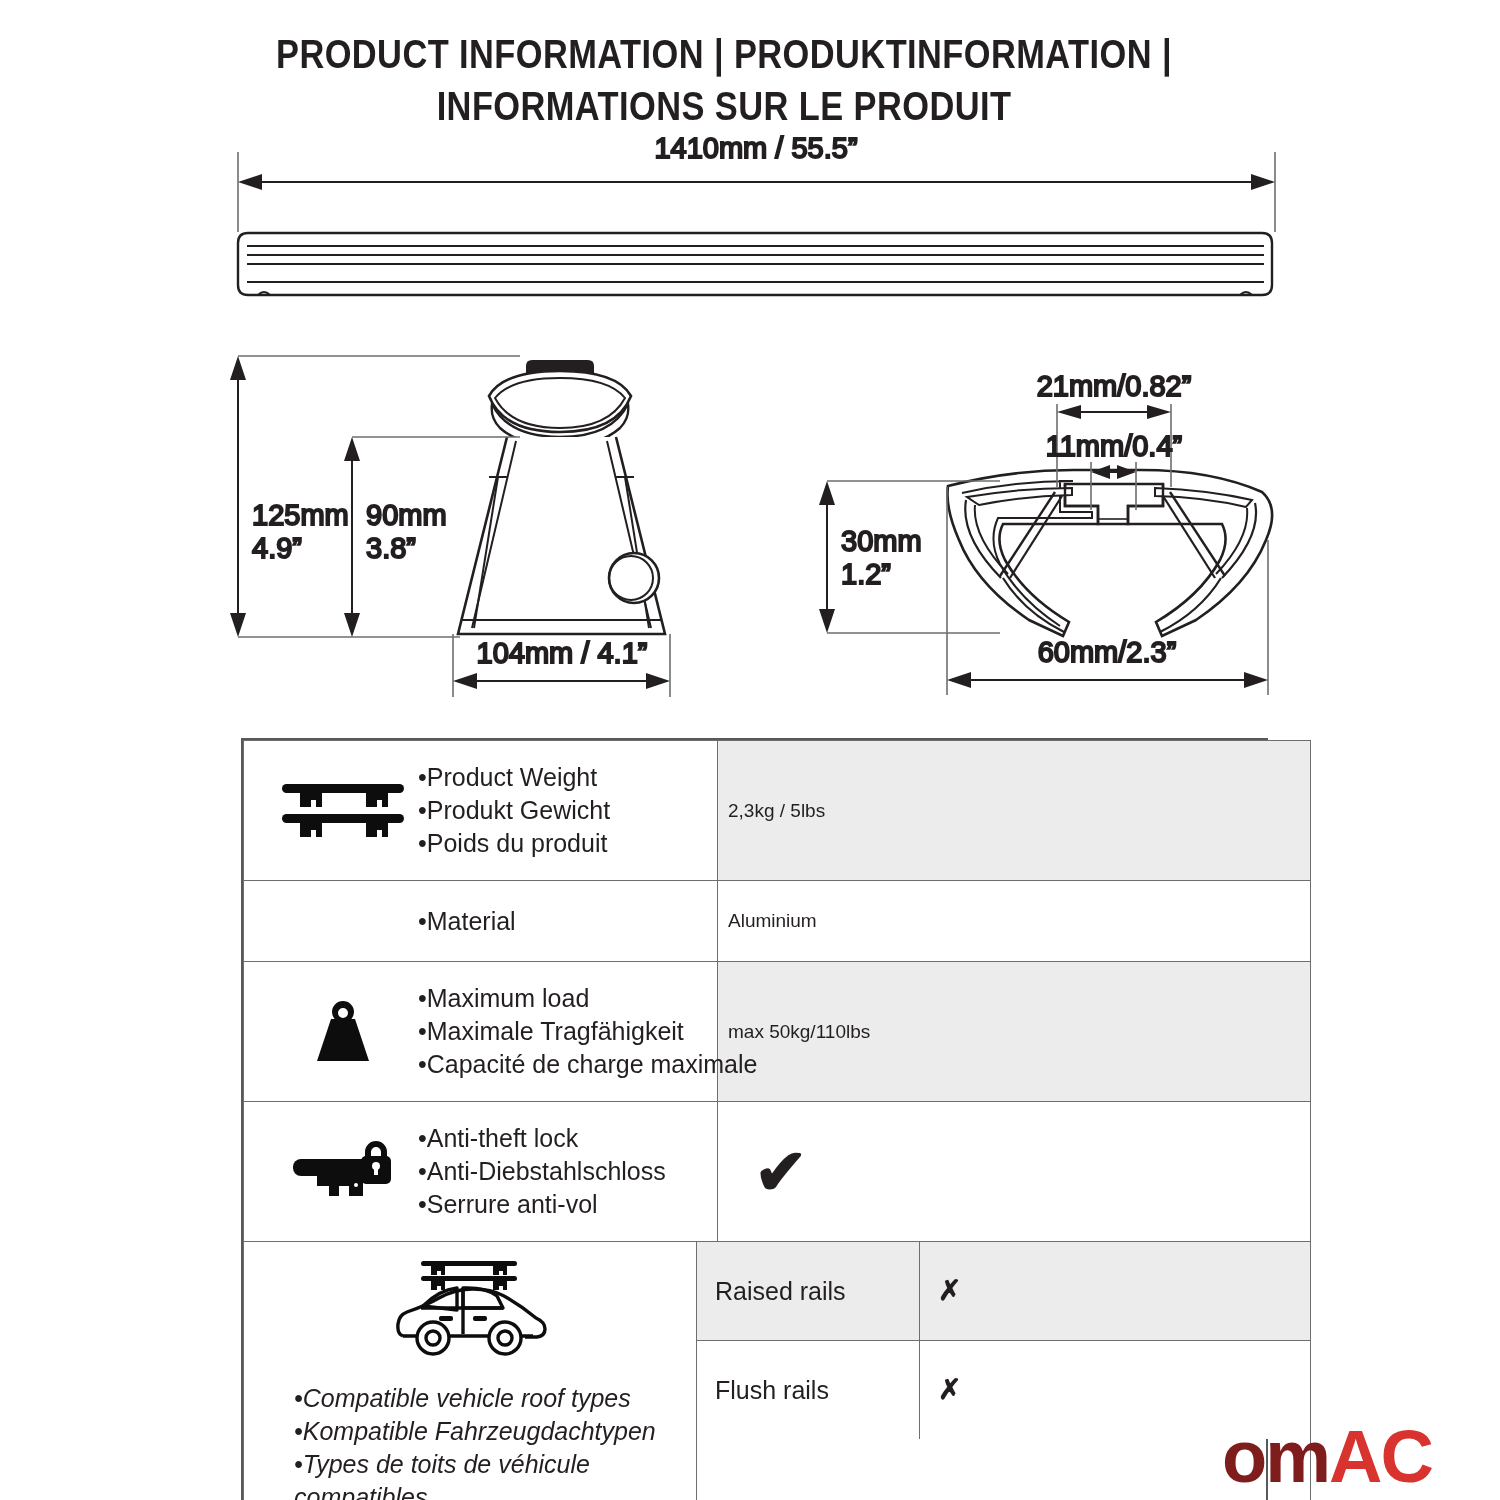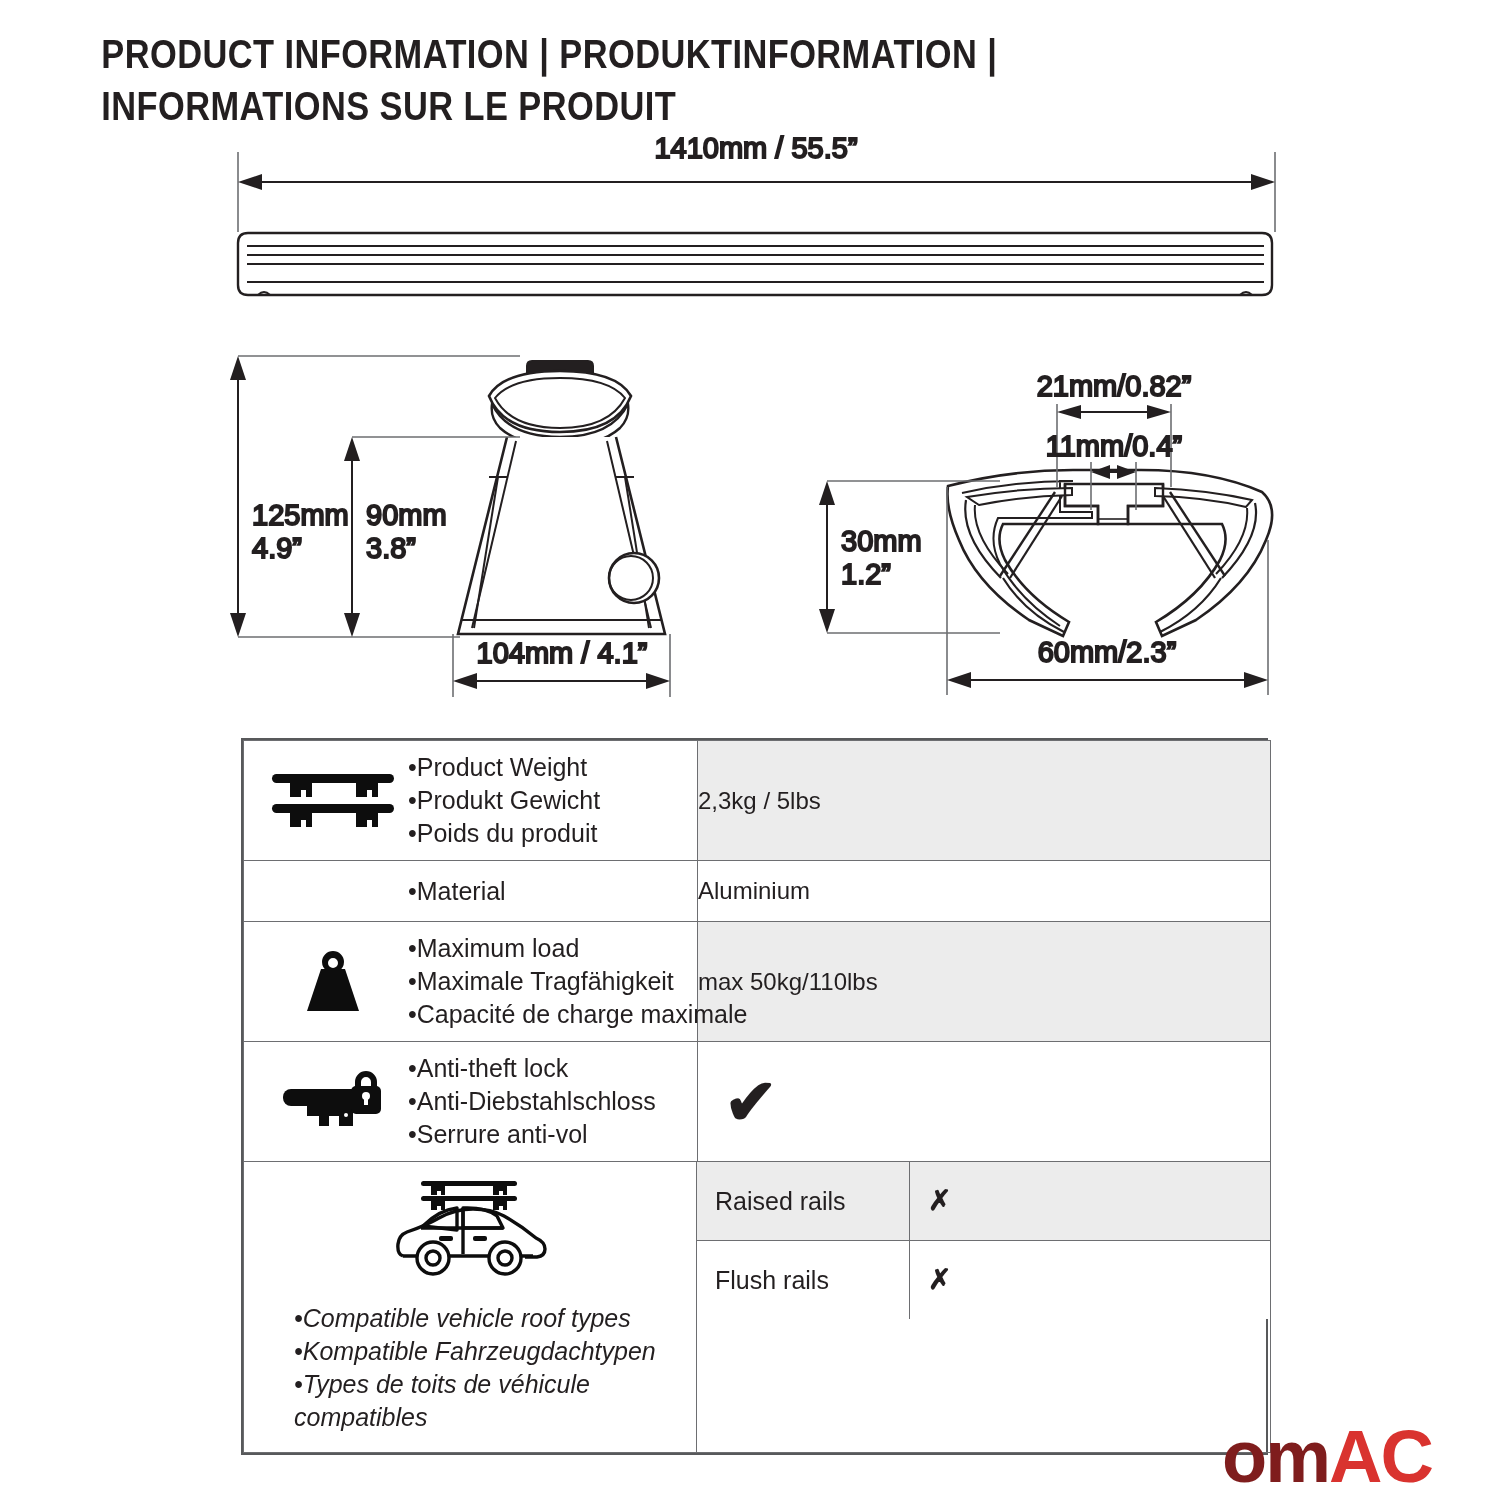--- a/index.html
+++ b/index.html
@@ -20,21 +20,21 @@
     position: absolute;
     inset: 0;
   }
 
   
   .title-block {
     position: absolute;
     left: 0;
     top: 28px;
     width: 1448px;
-    text-align: left;
+    text-align: center;
   }
   .title-line {
     font-family: "Liberation Sans", sans-serif;
     font-weight: bold;
     font-size: 40px;
     letter-spacing: 0.5px;
     line-height: 52px;
     color: #231f20;
     transform: scaleX(0.86);
     transform-origin: center center;
@@ -66,21 +66,21 @@
     box-sizing: border-box;
   }
   .spec-table table {
     width: 100%;
     border-collapse: collapse;
     table-layout: fixed;
   }
   .spec-table td {
     border: 1px solid #6d6e71;
     vertical-align: middle;
-    padding: 0;
+    padding: 10px;
   }
   .col-left { width: 453px; }
   .col-right { width: 572px; }
 
   .row-shaded { background: #ececec; }
   .row-plain { background: #ffffff; }
 
   .cell-left-inner {
     display: flex;
     flex-direction: row;
@@ -97,21 +97,21 @@
     justify-content: center;
   }
   .label-list {
     font-size: 25px;
     line-height: 33px;
     color: #231f20;
     white-space: nowrap;
   }
   .label-list.wrap { white-space: normal; }
   .value-cell {
-    font-size: 24px;
+    font-size: 19px;
     color: #231f20;
     padding-left: 24px;
   }
 
   
   .roof-wrap { display: flex; align-items: stretch; }
   .roof-left {
     flex: 0 0 453px;
     width: 453px;
     border-right: 1px solid #6d6e71;

